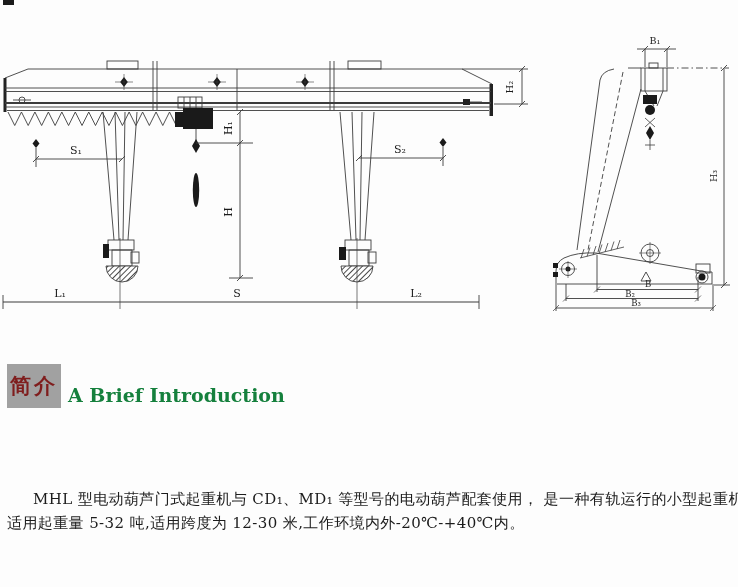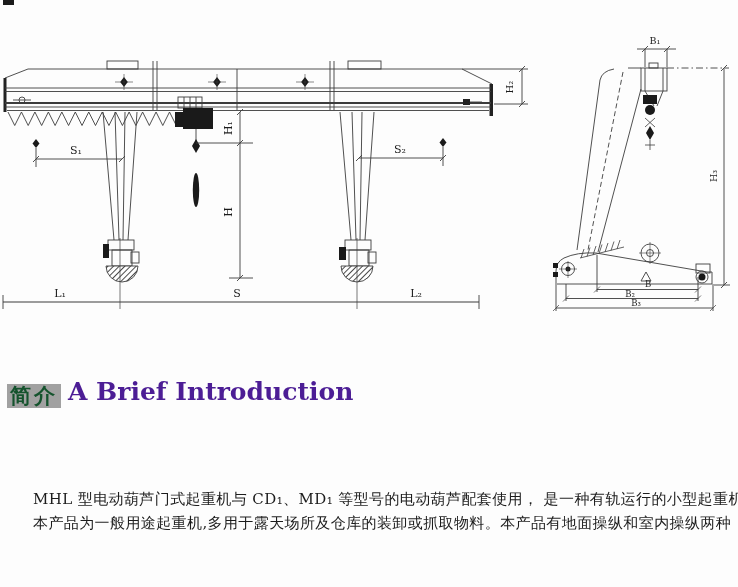--- a/index.html
+++ b/index.html
@@ -5,25 +5,25 @@
   html,body{margin:0;padding:0;background:#ffffff;}
   .page{
     position:relative;width:738px;height:587px;background:#fdfdfd;
     font-family:"DejaVu Serif","Liberation Serif",serif;overflow:hidden;
   }
   .scan-artifact{position:absolute;left:3px;top:0;width:11px;height:5px;background:#1b1b1b;}
   svg.drawing{position:absolute;left:0;top:0;display:block;}
   .section-heading{position:absolute;left:7px;top:380px;height:28px;display:flex;align-items:flex-end;gap:7px;}
   .zh-block{
     display:inline-flex;align-items:center;justify-content:center;
-    width:54px;height:24px;background:#a1a1a1;color:#14532d;
+    width:54px;height:44px;background:#a1a1a1;color:#7f1d1d;
     font-weight:bold;font-size:21px;letter-spacing:3px;
     font-family:"DejaVu Sans","Liberation Sans",sans-serif;
   }
-  .en-heading{font-weight:bold;font-size:25px;color:#4c1d95;padding-bottom:2px;white-space:nowrap;}
+  .en-heading{font-weight:bold;font-size:19px;color:#15803d;padding-bottom:2px;white-space:nowrap;}
   .intro{position:absolute;left:7px;top:487px;width:728px;font-size:15px;color:#1c1c1c;letter-spacing:0.4px;}
   .intro .line{height:24px;line-height:24px;white-space:nowrap;}
   .intro .indent{padding-left:26px;}
 </style>
 </head>
 <body>
 
 <div class="page">
 
   <div class="scan-artifact"></div>
@@ -202,16 +202,16 @@
     </g>
   </svg>
 
   <div class="section-heading">
     <span class="zh-block">简介</span>
     <span class="en-heading">A Brief Introduction</span>
   </div>
 
   <div class="intro">
     <div class="line indent">MHL 型电动葫芦门式起重机与 CD₁、MD₁ 等型号的电动葫芦配套使用， 是一种有轨运行的小型起重机,其</div>
-    <div class="line indent">本产品为一般用途起重机,多用于露天场所及仓库的装卸或抓取物料。本产品有地面操纵和室内操纵两种</div>
+    <div class="line">适用起重量 5-32 吨,适用跨度为 12-30 米,工作环境内外-20℃-+40℃内。</div>
   </div>
 
 </div>
 
 </body></html>

